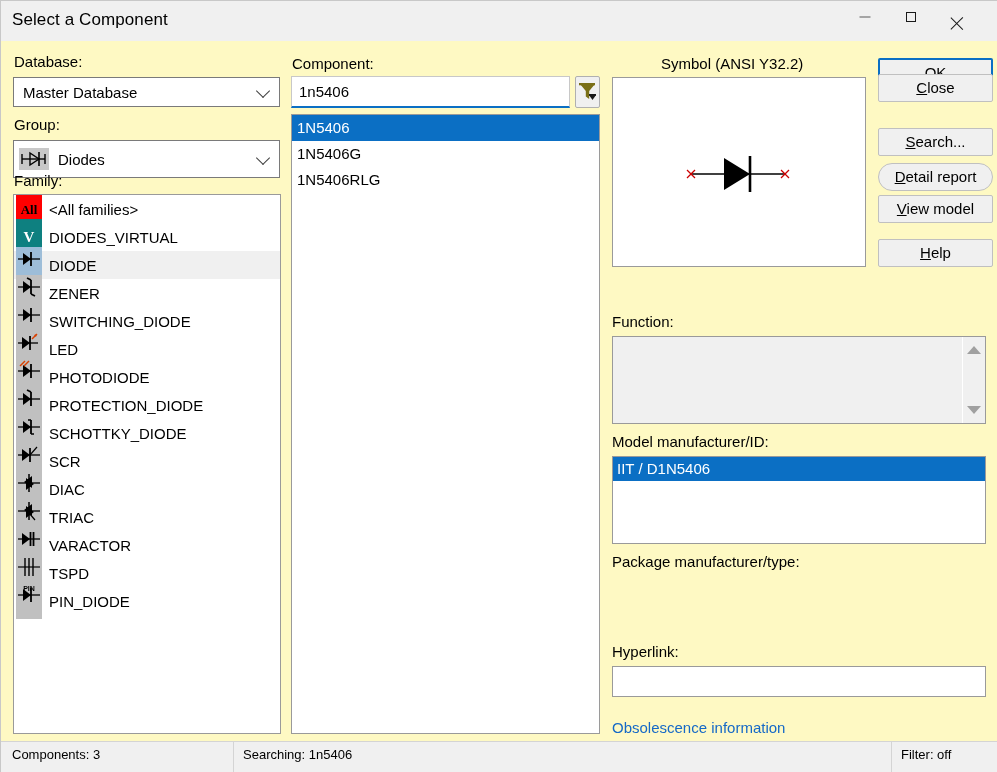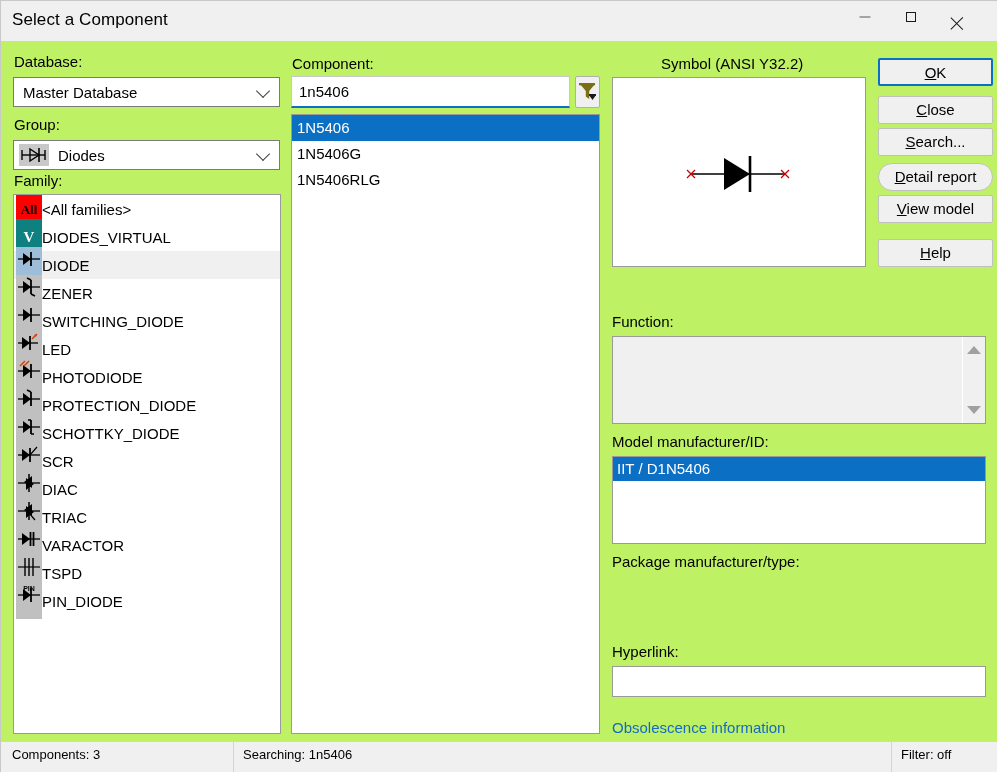--- a/index.html
+++ b/index.html
@@ -11,21 +11,21 @@
     overflow: hidden;
     background: #ffffff;
     font-family: "Liberation Sans", sans-serif;
   }
 
   #dialog {
     position: absolute;
     left: 0; top: 0;
     width: 997px;
     height: 772px;
-    background: #bef264;
+    background: #fef9c3;
     border-left: 1px solid #c8c8c8;
     border-top: 1px solid #c8c8c8;
     box-sizing: border-box;
     font-size: 15px;
     color: #000000;
   }
 
   
   #titlebar {
     position: absolute;
@@ -142,20 +142,21 @@
     cursor: default;
     padding-left: 2px;
   }
   .fam-row.selected { background: #f0f0f0; }
   .fam-icon {
     width: 26px;
     height: 36px;
     flex: 0 0 26px;
     background: #c0c0c0;
     position: relative;
+    margin-right: 7px;
     overflow: hidden;
   }
   .fam-row.selected .fam-icon { background: #9dbdd8; }
   .fam-icon.red { background: #ff0000; }
   .fam-icon.teal { background: #0e8080; }
   .fam-icon-txt {
     position: absolute;
     left: 0; right: 0; top: 50%;
     transform: translateY(-50%);
     text-align: center;
@@ -388,21 +389,21 @@
     </div>
   </div>
 
   <div class="lbl" style="left:13px; top:52px;">Database:</div>
   <div class="combo" style="left:12px; top:76px; width:267px; height:30px;">
     <span class="combo-text">Master Database</span>
     <span class="chev"></span>
   </div>
 
   <div class="lbl" style="left:13px; top:115px;">Group:</div>
-  <div class="combo" style="left:12px; top:139px; width:267px; height:30px;">
+  <div class="combo" style="left:12px; top:139px; width:267px; height:38px;">
     <span class="combo-icon">
       <svg width="30" height="22" viewBox="0 0 30 22">
         <line x1="3" y1="11" x2="26" y2="11" stroke="#000" stroke-width="1.4"></line>
         <path d="M11 5 L11 17 L20 11 Z" fill="none" stroke="#000" stroke-width="1.4"></path>
         <line x1="20" y1="4" x2="20" y2="18" stroke="#000" stroke-width="1.6"></line>
         <line x1="3" y1="6" x2="3" y2="16" stroke="#000" stroke-width="1.4"></line>
         <line x1="26" y1="6" x2="26" y2="16" stroke="#000" stroke-width="1.4"></line>
       </svg>
     </span>
     <span class="combo-text with-icon">Diodes</span>
@@ -571,21 +572,21 @@
       <g stroke="#cc0000" stroke-width="1.2">
         <line x1="74" y1="92" x2="82" y2="100"></line>
         <line x1="82" y1="92" x2="74" y2="100"></line>
         <line x1="168" y1="92" x2="176" y2="100"></line>
         <line x1="176" y1="92" x2="168" y2="100"></line>
       </g>
     </svg>
   </div>
 
   <button class="rbtn default" style="top:57px;"><u>O</u>K</button>
-  <button class="rbtn" style="top:95px;"><u>C</u>lose</button>
+  <button class="rbtn" style="top:73px;"><u>C</u>lose</button>
   <button class="rbtn" style="top:127px;"><u>S</u>earch...</button>
   <button class="rbtn" style="top:162px;border-radius:14px;"><u>D</u>etail report</button>
   <button class="rbtn" style="top:194px;"><u>V</u>iew model</button>
   <button class="rbtn" style="top:238px;"><u>H</u>elp</button>
 
   <div class="lbl" style="left:611px; top:312px;">Function:</div>
   <div class="fieldbox readonly" style="left:611px; top:335px; width:374px; height:88px;">
     <div style="padding:4px 6px; font-size:15px;"></div>
     <div class="vscroll">
       <span class="scroll-arrow up"></span>

